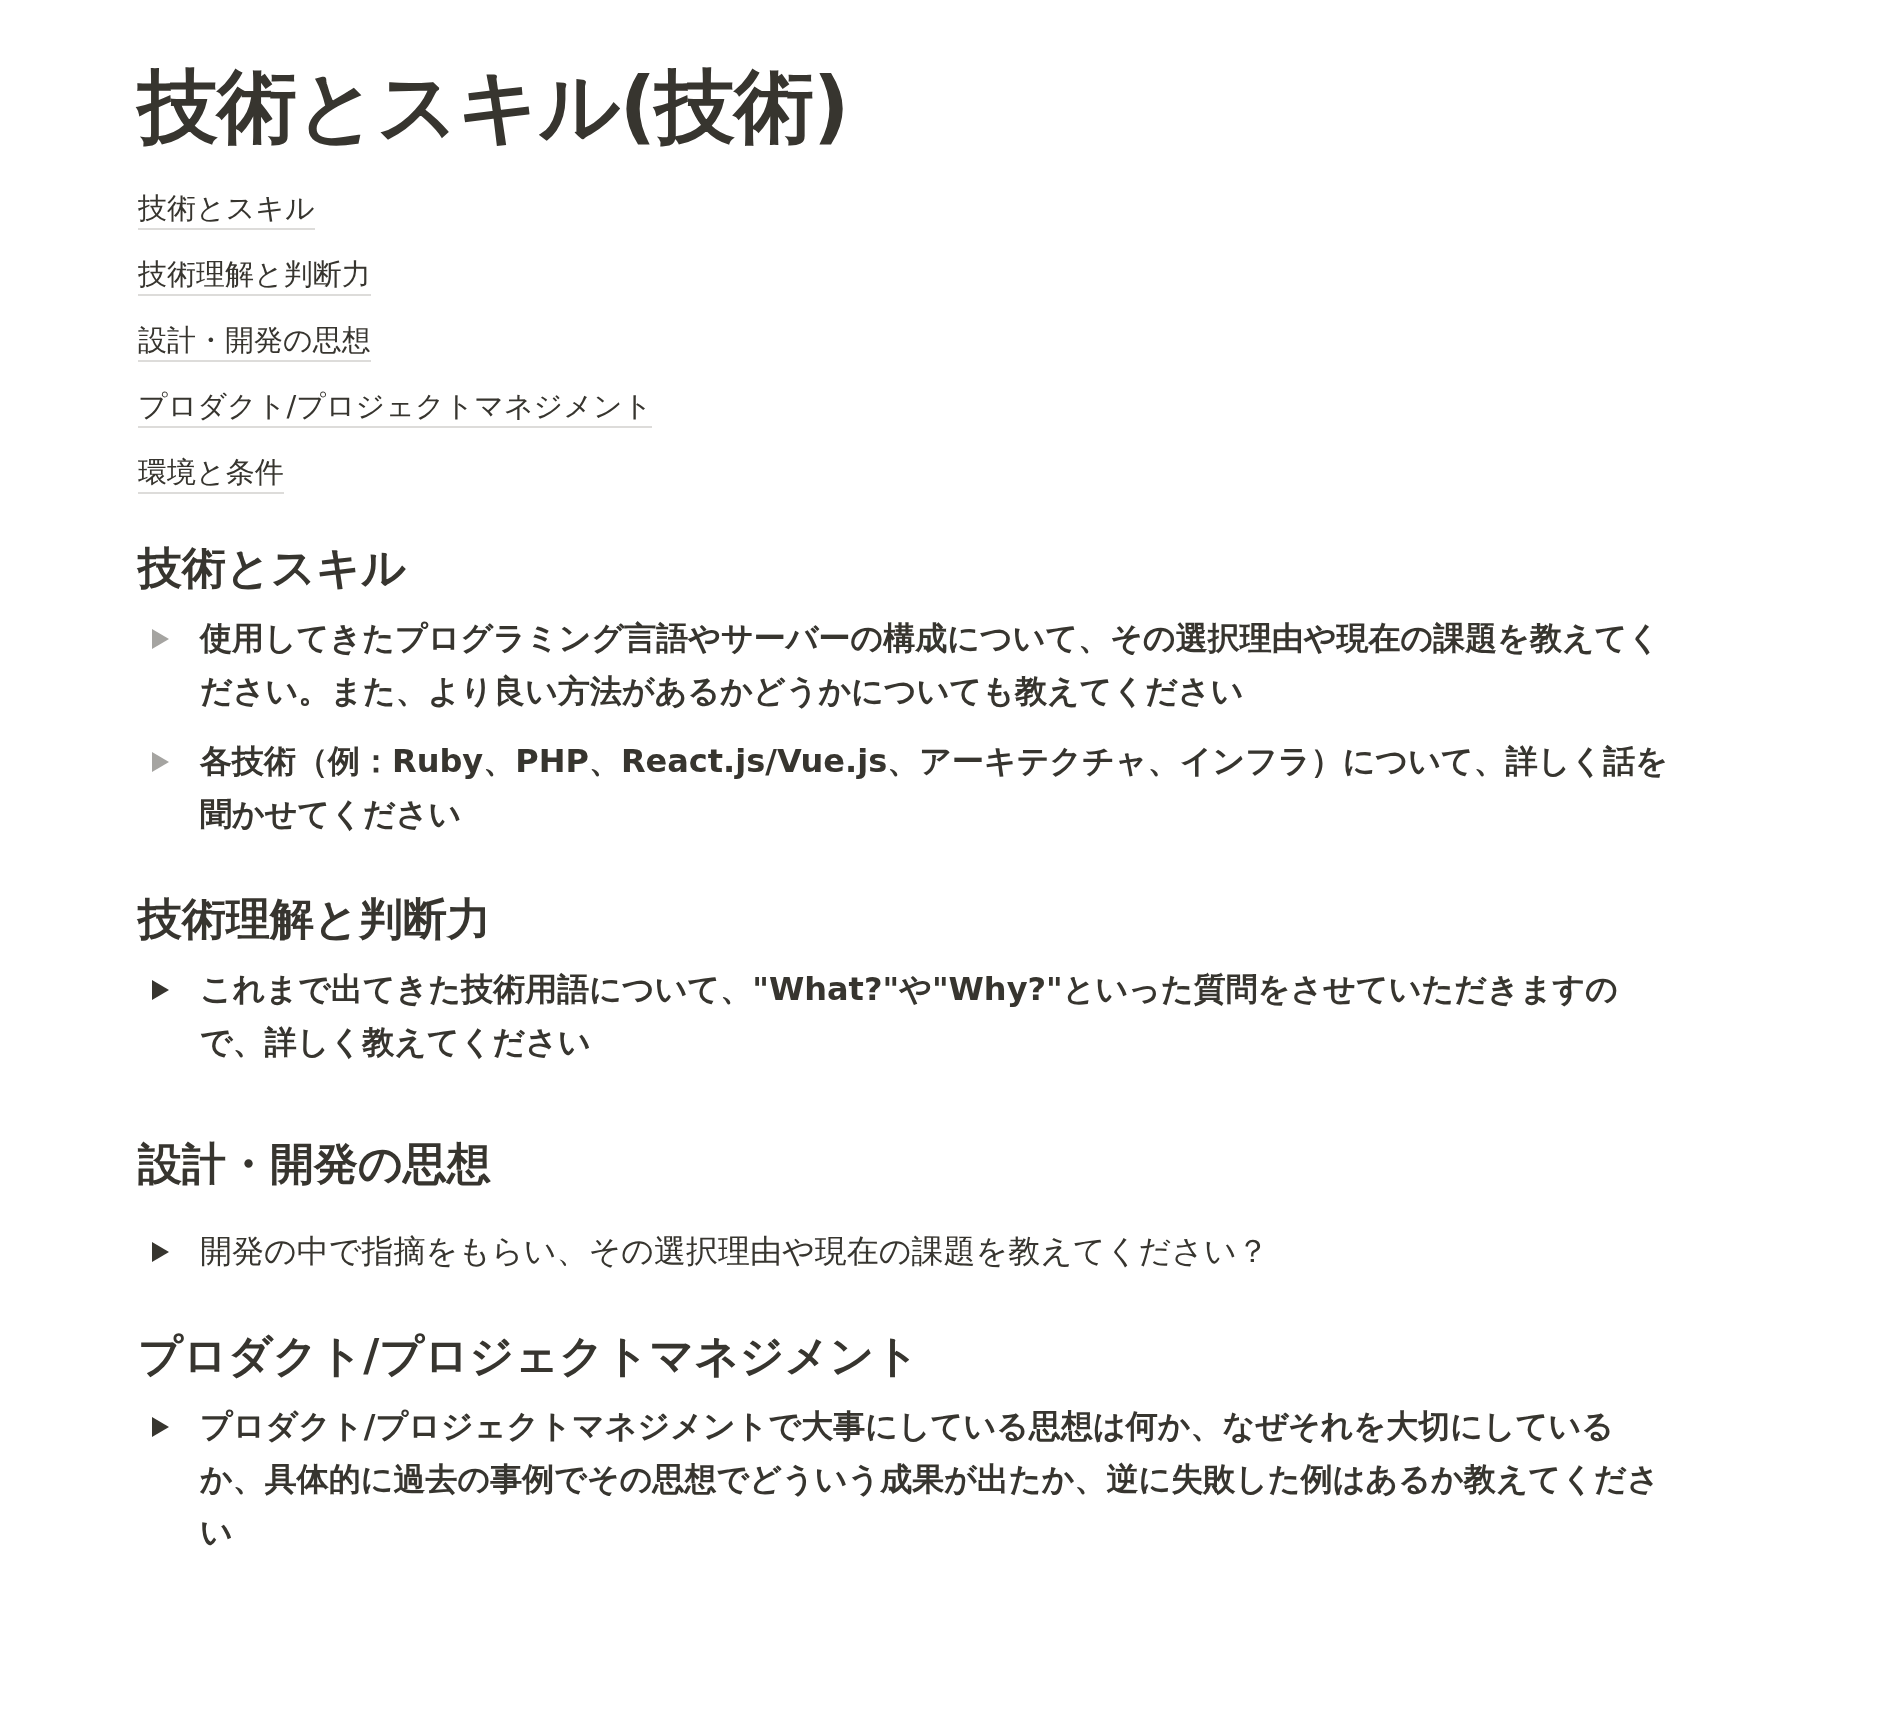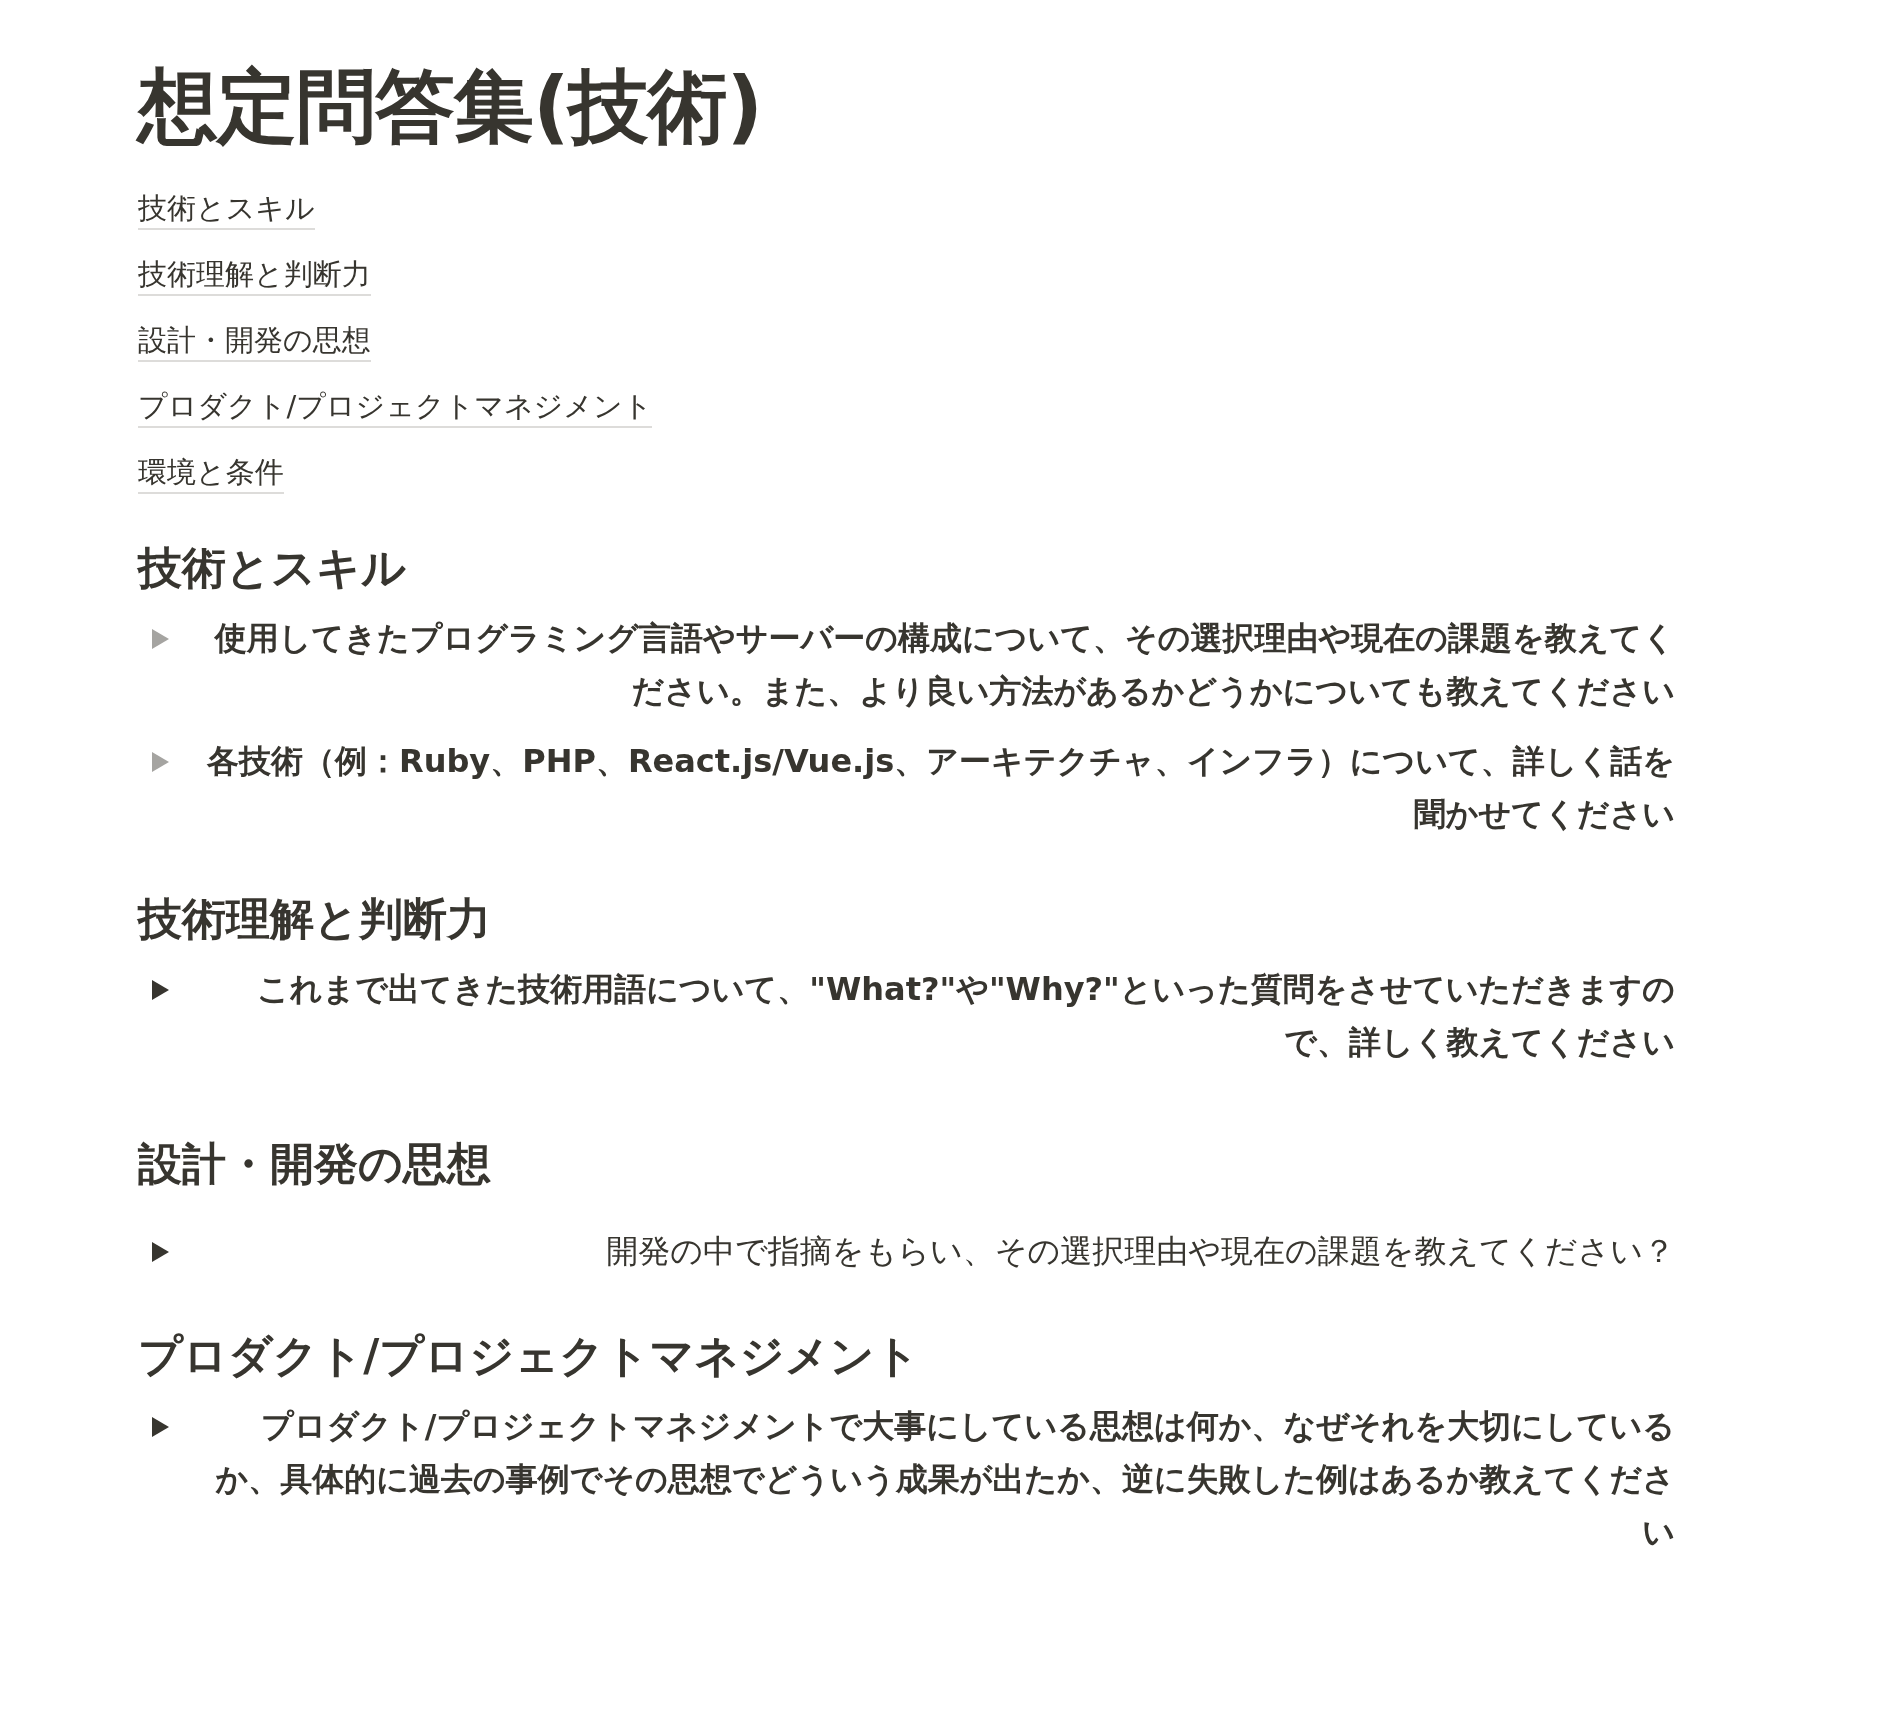--- a/index.html
+++ b/index.html
@@ -54,21 +54,20 @@
     margin: 0;
     font-size: 44px;
     font-weight: 700;
     line-height: 60px;
     color: #37352f;
   }
   .toggle {
     display: flex;
     align-items: flex-start;
     position: relative;
-    text-align: right;
   }
   .toggle-arrow {
     width: 62px;
     flex: 0 0 62px;
     height: 53px;
     display: flex;
     align-items: center;
     justify-content: flex-start;
     padding-left: 14px;
     box-sizing: border-box;
@@ -94,21 +93,21 @@
   }
   .toggle-text.regular {
     font-weight: 400;
   }
 </style>
 </head>
 <body>
 
 <div class="page">
 
-  <h1 class="title">想定問答集(技術)</h1>
+  <h1 class="title">技術とスキル(技術)</h1>
 
   <nav class="toc">
     <div class="toc-item">
       <a class="toc-link">技術とスキル</a>
     </div>
     <div class="toc-item">
       <a class="toc-link">技術理解と判断力</a>
     </div>
     <div class="toc-item">
       <a class="toc-link">設計・開発の思想</a>

